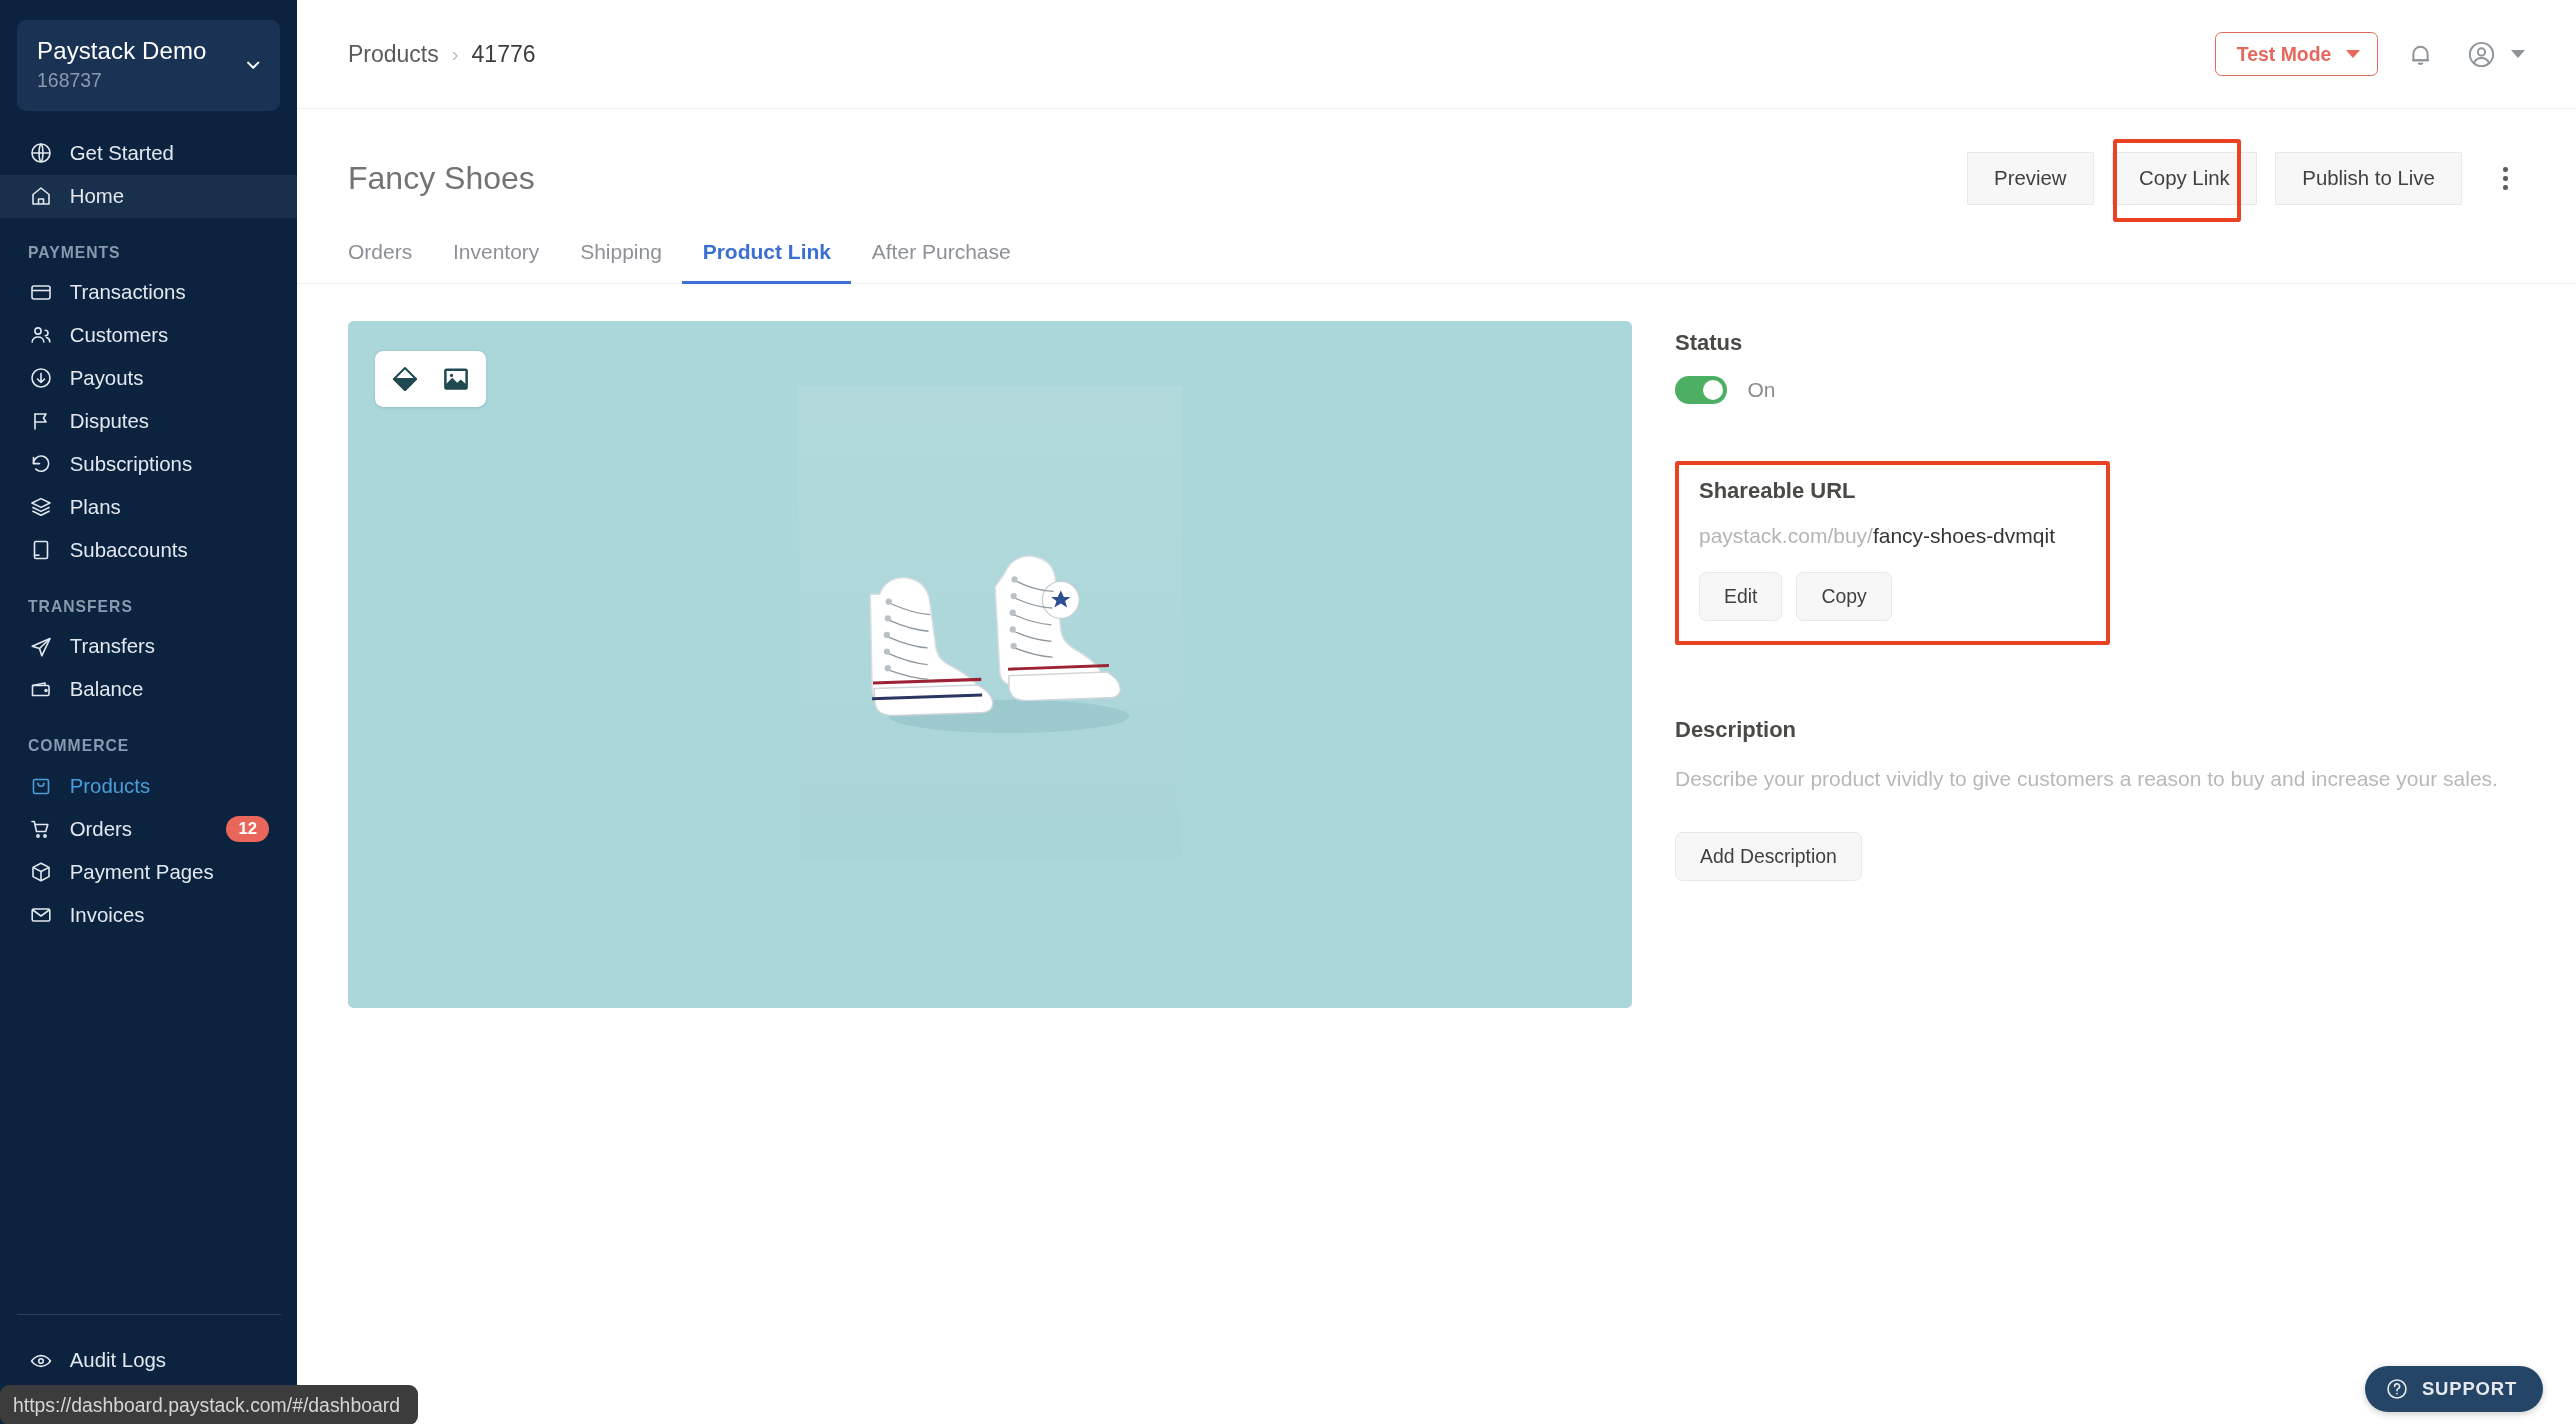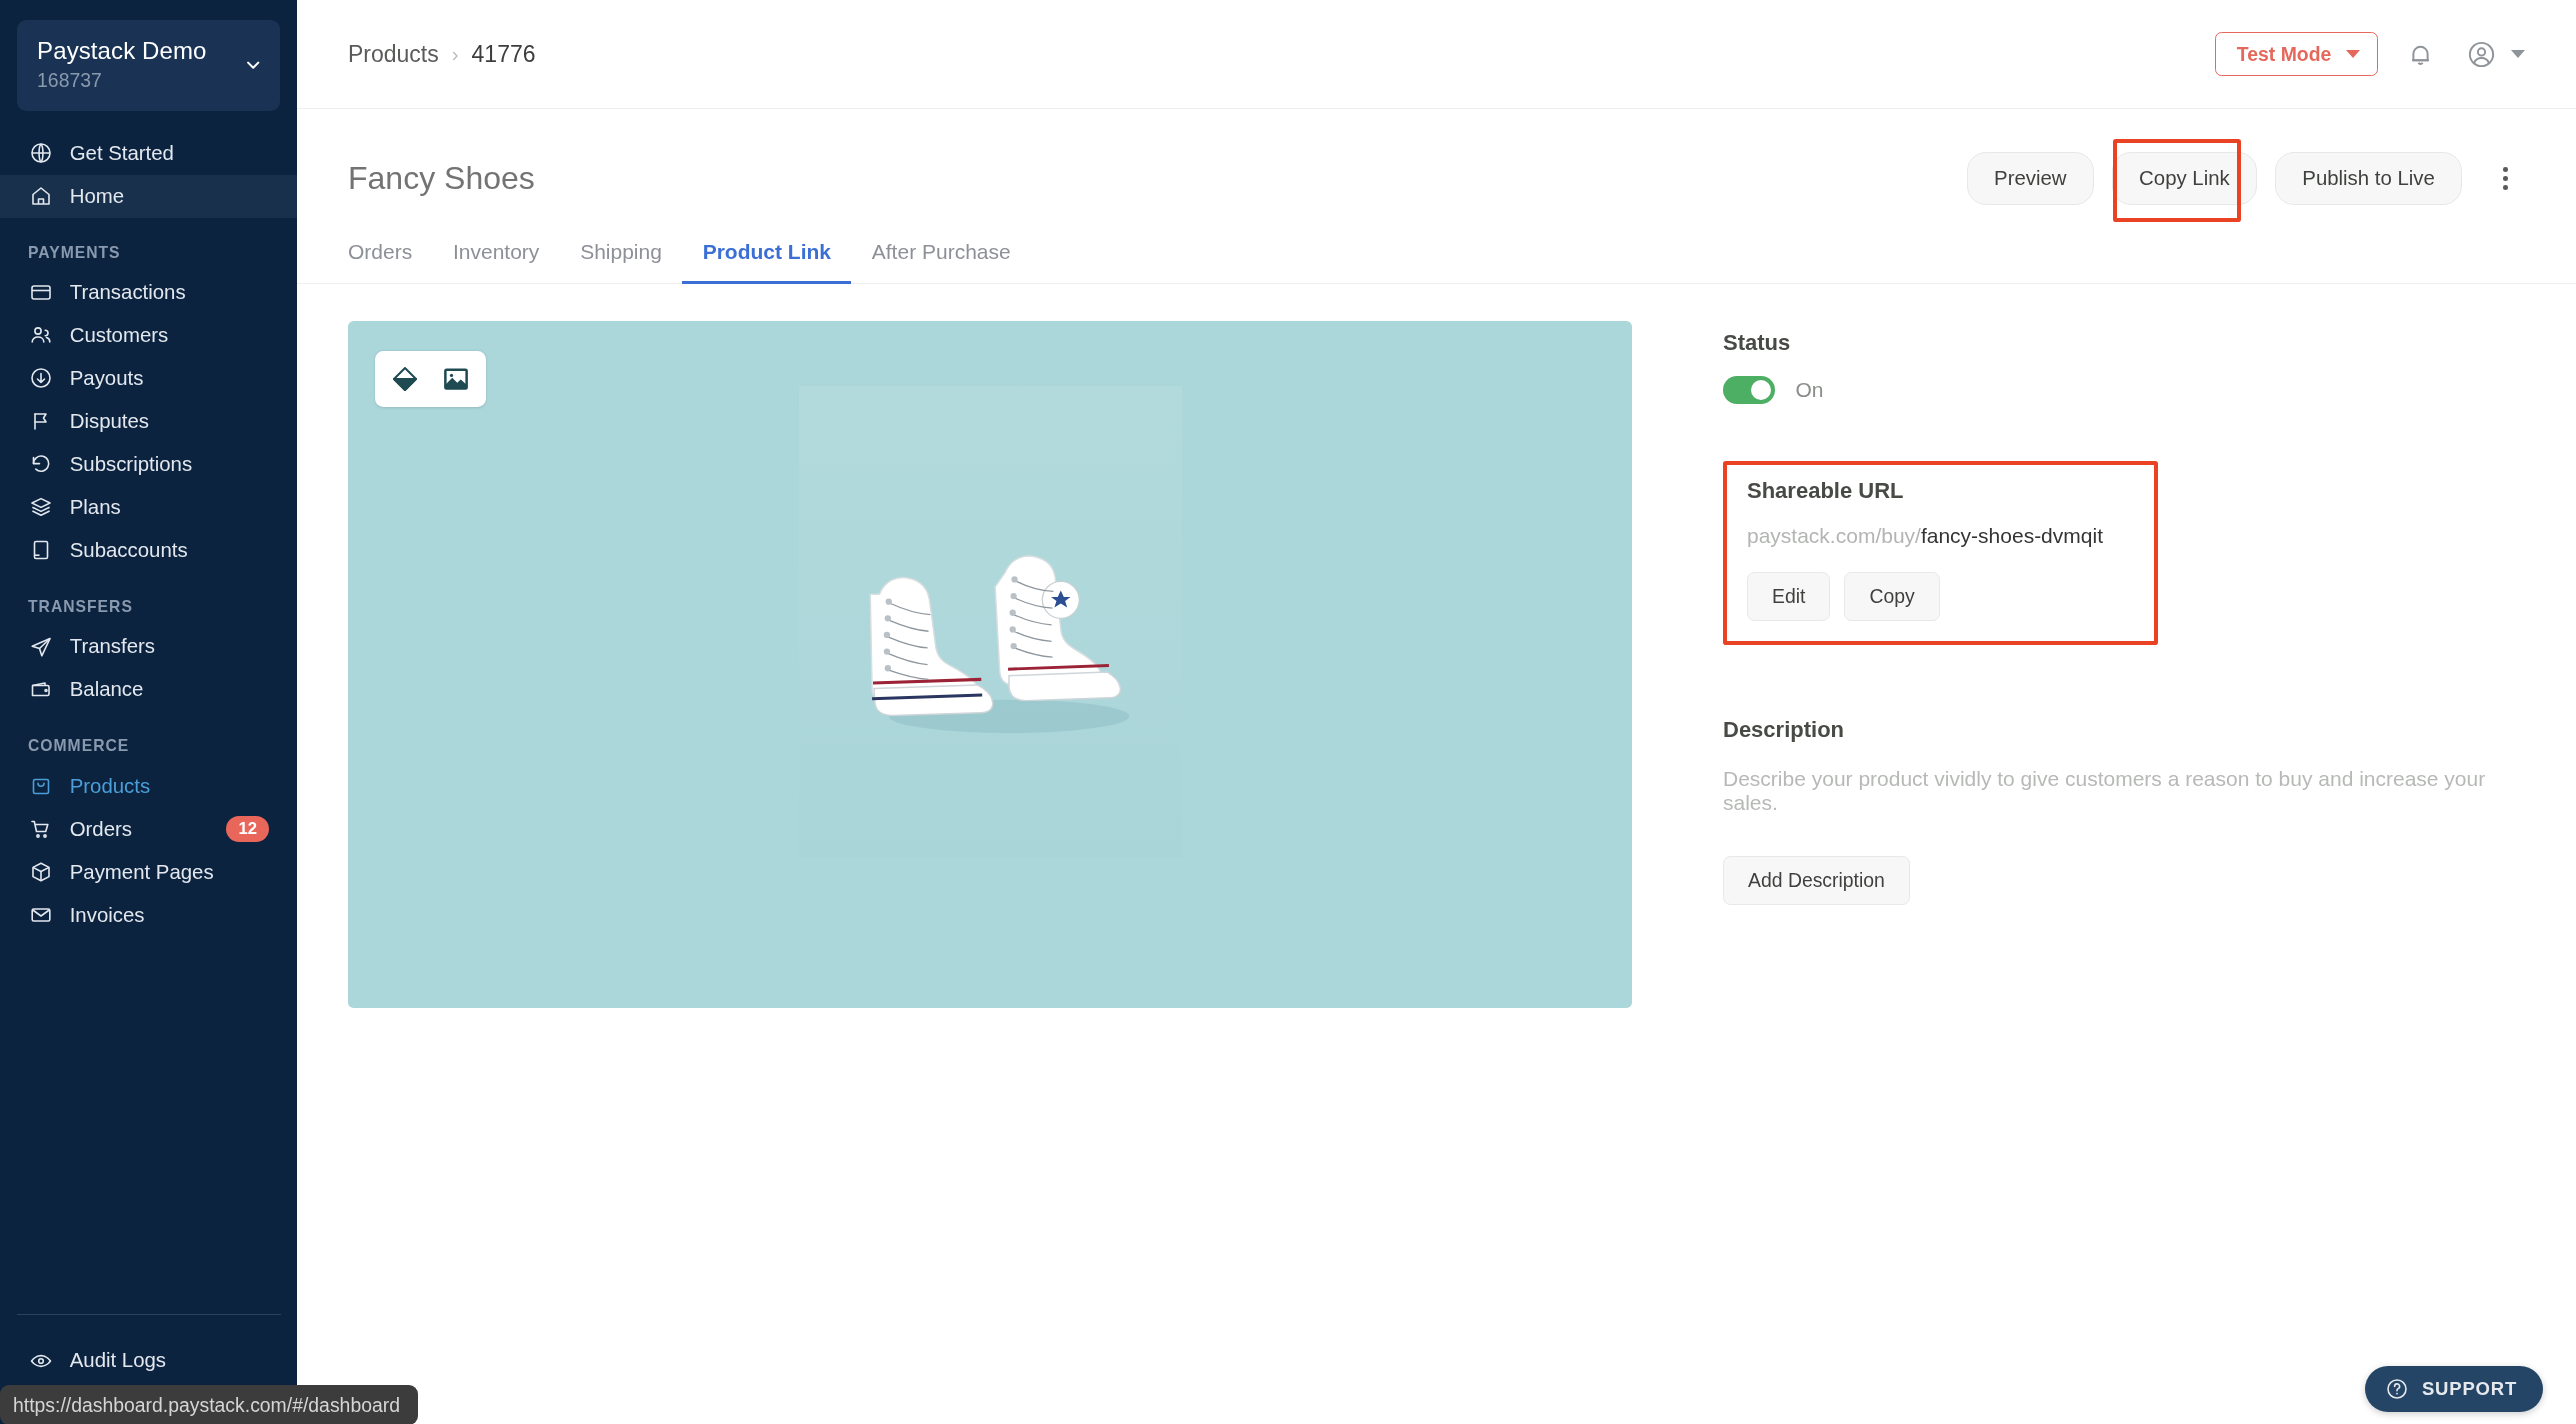--- a/index.html
+++ b/index.html
@@ -109,21 +109,21 @@
 
   
   .title-row {
     display: flex; align-items: center; justify-content: space-between;
     padding: 43px 51px 0 51px;
   }
   .page-title { font-size: 32px; color: #737373; font-weight: 400; }
   .title-actions { display: flex; align-items: center; gap: 18.5px; position: relative; }
   .btn {
     background: #F7F7F7; border: 0.9px solid #E8E8E8;
-    border-radius: 19px;
+    border-radius: 1px;
     font-size: 20.4px; color: #3F413E;
     padding: 14px 26px;
     cursor: pointer;
     font-family: "Liberation Sans", sans-serif;
     white-space: nowrap;
   }
   .kebab { width: 39px; height: 39px; display:flex; flex-direction:column; align-items:center; justify-content:center; gap:4.6px; cursor:pointer; margin-left: 5.6px;}
   .kebab i { width: 4.6px; height: 4.6px; border-radius: 50%; background: #5A5C5A; display:block; }
 
   .hl-red { position: absolute; border: 4.6px solid #EA4323; border-radius: 2.8px; pointer-events: none; }
@@ -170,21 +170,21 @@
   .img-tool svg { width: 30px; height: 30px; }
 
   .shoe-wrap {
     position: absolute; left: 451px; top: 65px;
     width: 383px; height: 472px;
     background: linear-gradient(180deg,#B2DADD 0%, #ADD7DA 60%, #A9D4D8 100%);
     display: flex; align-items: center; justify-content: center;
   }
   .shoe-wrap svg { width: 333px; height: 352px; }
 
-  .side-pane { flex: 1; padding-top: 9.3px; position: relative; margin-left: 48px; }
+  .side-pane { flex: 1; padding-top: 9.3px; position: relative; }
 
   .field-label { font-size: 22px; color: #474A45; font-weight: 700; }
   .toggle-row { display: flex; align-items: center; gap: 20.4px; margin-top: 20.4px; }
   .toggle {
     width: 52px; height: 28px; border-radius: 15px;
     background: #4CAF63; position: relative; cursor: pointer;
   }
   .toggle i { position: absolute; right: 3.7px; top: 3.7px; width: 20.4px; height: 20.4px; border-radius: 50%; background:#fff; display:block;}
   .toggle-text { font-size: 21px; color: #8A8D8A; }
 

